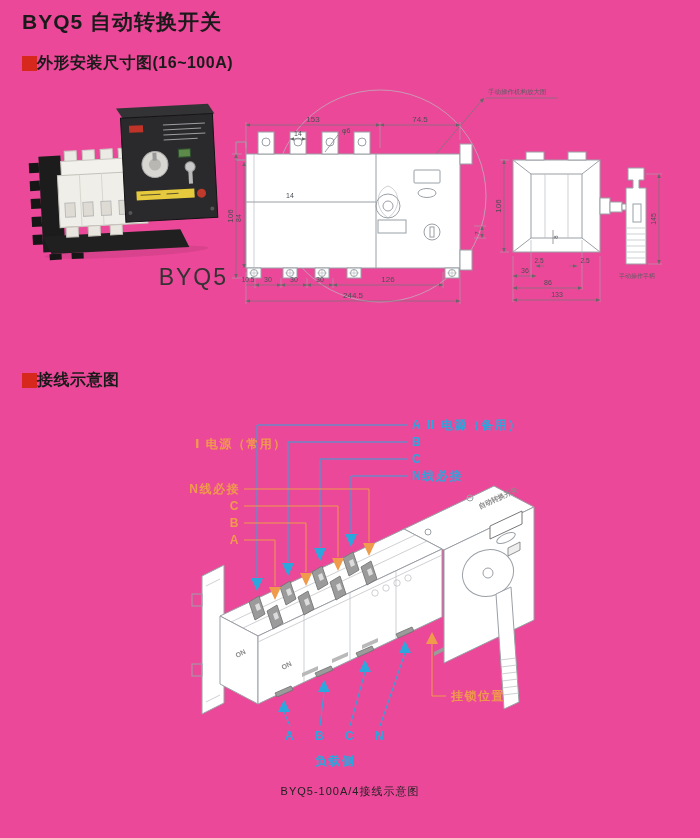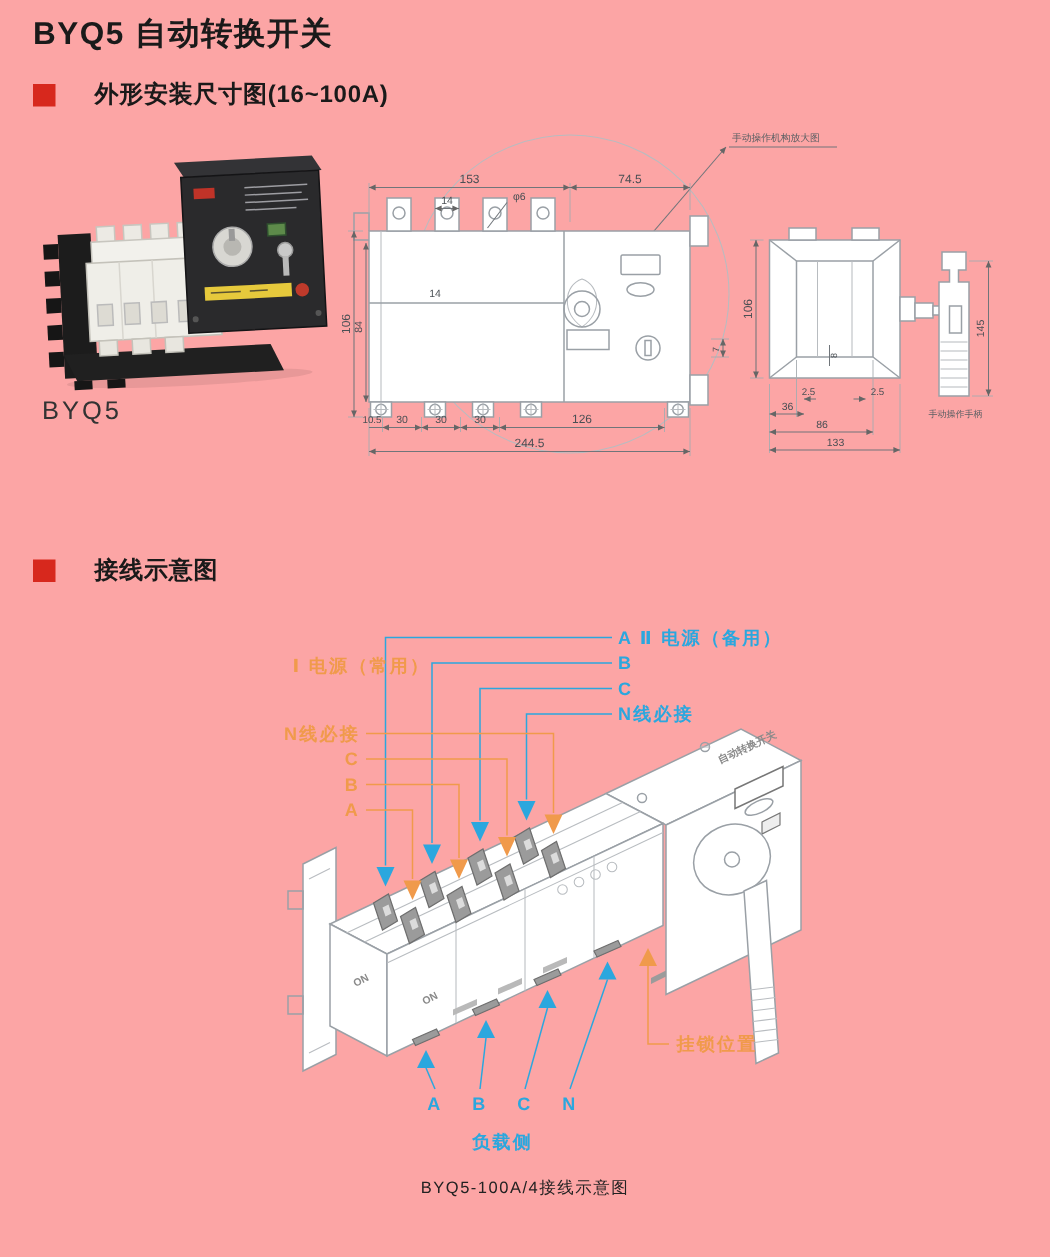--- a/index.html
+++ b/index.html
@@ -1,26 +1,26 @@
 <!DOCTYPE html>
 <html style="--accent-red: #d7281d; --label-orange: #f09a4b; --label-blue: #2ba7de; --drawing-line: #9aa0a6;"><head>
 <meta charset="utf-8">
 <style>
   html,body{margin:0;padding:0;background:#fff;}
-  .page{position:relative;width:700px;height:838px;background:#fca5a5;overflow:hidden;
+  .page{position:relative;width:700px;height:838px;background:#ec4899;overflow:hidden;
         font-family:"Liberation Sans","DejaVu Sans",sans-serif;color:#1a1a1a;}
   .page-title{position:absolute;left:22px;top:8px;font-size:21px;font-weight:bold;letter-spacing:1px;}
-  .sec-head{position:absolute;left:22px;display:flex;align-items:center;gap:26px;
+  .sec-head{position:absolute;left:22px;display:flex;align-items:center;gap:0;
             font-size:16px;font-weight:bold;letter-spacing:.5px;}
   .sec-head .sq{width:15px;height:15px;background:var(--accent-red,#d7281d);display:inline-block;}
   .sec1{top:53px;}
   .sec2{top:370px;font-family:Liberation Mono, monospace;}
   .photo-wrap{position:absolute;left:28px;top:100px;width:200px;height:162px;}
-  .photo-caption{position:absolute;left:28px;top:264px;width:200px;text-align:left;
-                 font-size:17px;letter-spacing:2px;color:#333;}
+  .photo-caption{position:absolute;left:28px;top:264px;width:200px;text-align:right;
+                 font-size:23px;letter-spacing:2px;color:#333;}
   .dim-svg{position:absolute;left:228px;top:78px;}
   .wiring-svg{position:absolute;left:140px;top:408px;}
   .bottom-caption{position:absolute;left:0;top:784px;width:700px;text-align:center;
                   font-size:11px;letter-spacing:1px;color:#222;}
   
   svg{display:block;}
   .oln{fill:#fff;stroke:#9aa0a6;stroke-width:1;}
   .ln{fill:none;stroke:#9aa0a6;stroke-width:1;}
   .thin{fill:none;stroke:#b8bcc0;stroke-width:.7;}
   .dim{fill:none;stroke:#70757a;stroke-width:.7;}

